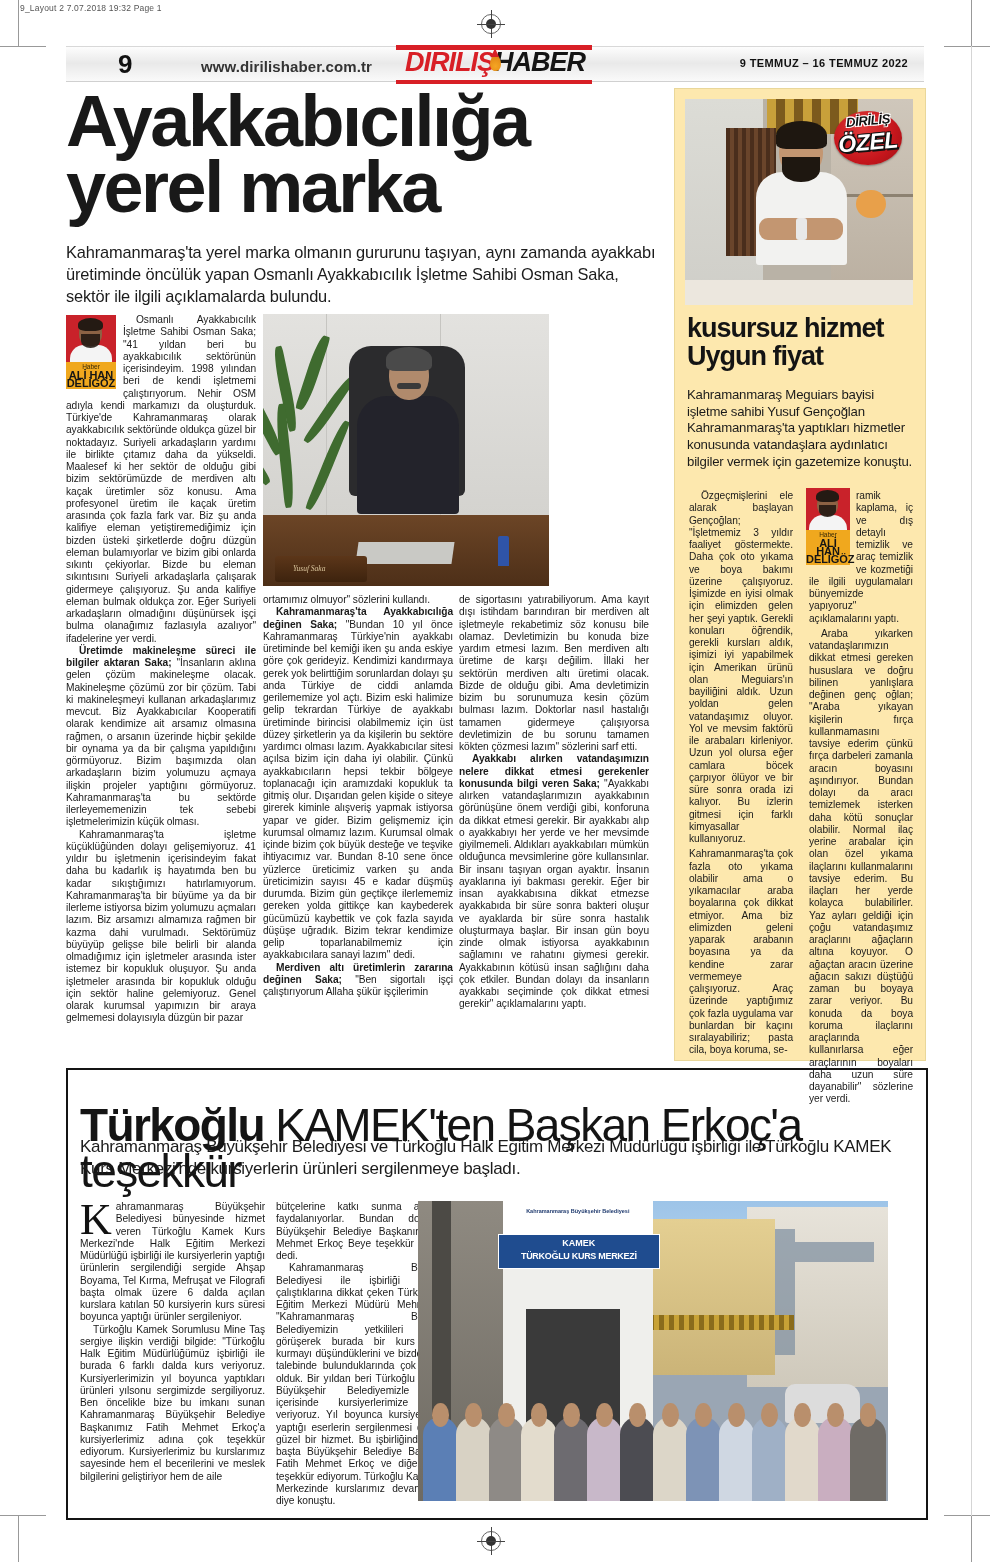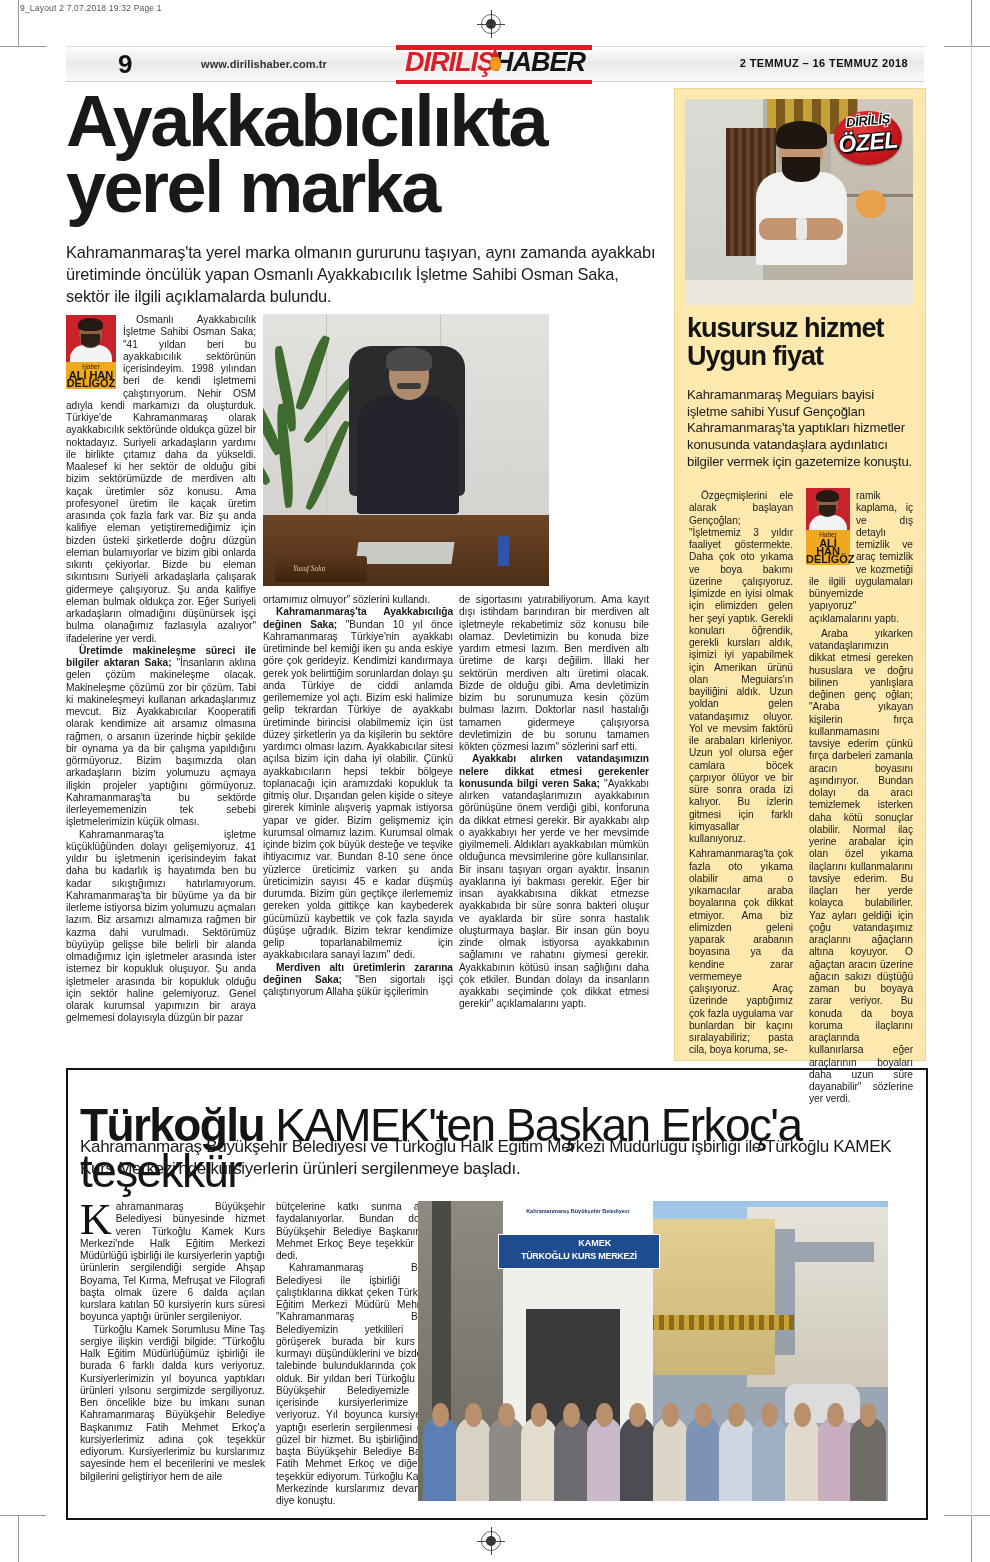--- a/index.html
+++ b/index.html
@@ -53,21 +53,21 @@
     background:linear-gradient(180deg,#fdfdfd 0%,#e9e9e9 48%,#fafafa 100%);
     border-top:1px solid #d8d8d8;border-bottom:1px solid #d0d0d0;
   }
   .pagenum{
     position:absolute;left:52px;top:2px;
     font-size:26px;font-weight:bold;color:#111;
     font-family:"Liberation Sans", sans-serif;
   }
   .weburl{
     position:absolute;left:135px;top:11px;
-    font-size:11px;font-weight:bold;color:#333;
+    font-size:15px;font-weight:bold;color:#333;
     letter-spacing:.1px;
   }
   .issuedate{
     position:absolute;right:16px;top:10px;
     font-size:11px;font-weight:bold;color:#111;
     letter-spacing:.4px;
   }
   .masthead{
     position:absolute;left:50%;top:-4px;transform:translateX(-50%);
     width:230px;height:42px;
@@ -315,21 +315,21 @@
   .bp-door{position:absolute;left:23%;top:36%;width:20%;height:46%;background:#3a3a3a;}
   .bp-signtop{position:absolute;left:18%;top:-2%;width:32%;height:14%;background:#ffffff;}
   .bp-signtop i{
     position:absolute;left:0;top:30%;width:100%;text-align:center;
     font-size:5.5px;font-style:normal;font-weight:bold;color:#1f3a6e;line-height:6px;
   }
   .bp-sign{
     position:absolute;left:17%;top:11%;width:34%;height:11%;
     background:#1f4c8f;border:1px solid #fff;
   }
-  .bp-sign .l1{position:absolute;left:16px;top:8%;width:100%;text-align:center;font-size:9px;font-weight:bold;color:#fff;}
+  .bp-sign .l1{position:absolute;left:0;top:8%;width:100%;text-align:center;font-size:9px;font-weight:bold;color:#fff;}
   .bp-sign .l2{position:absolute;left:0;top:48%;width:100%;text-align:center;font-size:9px;font-weight:bold;color:#fff;letter-spacing:-.3px;}
   .bp-crowd{position:absolute;left:0;bottom:0;width:100%;height:36%;}
   .bp-crowd .pp{position:absolute;bottom:0;width:7.5%;height:78%;border-radius:26px 26px 0 0;}
   .bp-crowd .pp:after{
     content:"";position:absolute;left:26%;top:-16%;width:48%;height:28%;border-radius:50%;background:#b98f6c;
   }
   .bp-car{position:absolute;right:6%;bottom:26%;width:16%;height:13%;background:#dcdcdc;border-radius:10px 14px 3px 3px;}
 
   .page-edge-r{position:absolute;left:971px;top:46px;width:1px;height:1470px;background:#d5d5d5;}
 </style>
@@ -351,31 +351,31 @@
 <div class="reg-mark reg-bot">
     <i></i>
   </div>
 <div class="page-edge-r"></div>
 
 <div class="page">
 
   <div class="topbar">
     <div class="pagenum">9</div>
     <div class="weburl">www.dirilishaber.com.tr</div>
-    <div class="issuedate">2 TEMMUZ – 16 TEMMUZ 2018</div>
+    <div class="issuedate">9 TEMMUZ – 16 TEMMUZ 2022</div>
     <div class="masthead">
       <div class="mast-bar"></div>
       <div class="mast-bar2"></div>
       <div class="mast-text"><span class="mast-red">DİRİLİŞ</span><span class="mast-blk">HABER</span></div>
       <div class="mast-flame"></div>
     </div>
   </div>
 
   <div class="headline">
-    <span>Ayakkabıcılıkta</span>
+    <span>Ayakkabıcılığa</span>
     <span class="l2">yerel marka</span>
   </div>
   <div class="standfirst">Kahramanmaraş'ta yerel marka olmanın gururunu taşıyan, aynı zamanda ayakkabı üretiminde öncülük yapan Osmanlı Ayakkabıcılık İşletme Sahibi Osman Saka, sektör ile ilgili açıklamalarda bulundu.</div>
 
   <div class="article-top">
 
     <div class="photo-main">
       <div class="ph-wall"></div>
       <div class="ph-plant">
         <span style="left:40px;top:10px;width:12px;height:78px;transform:rotate(18deg)"></span>

